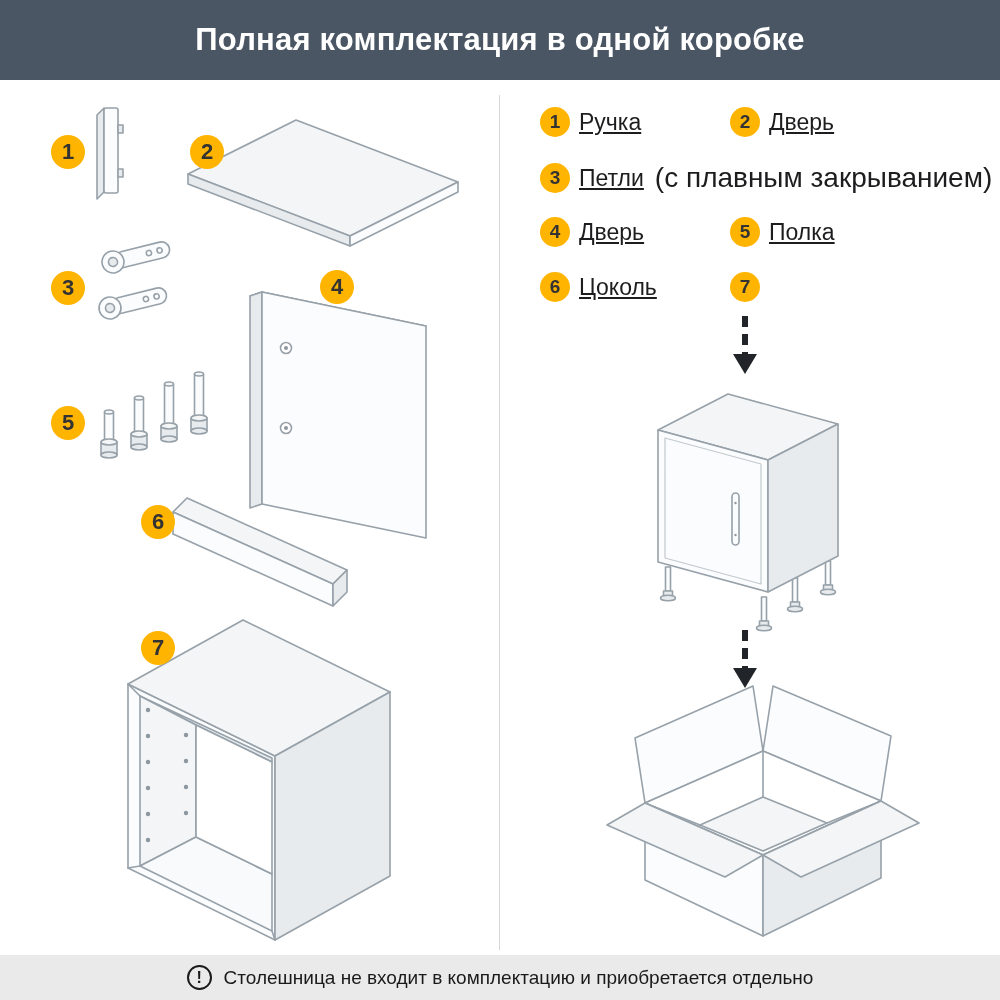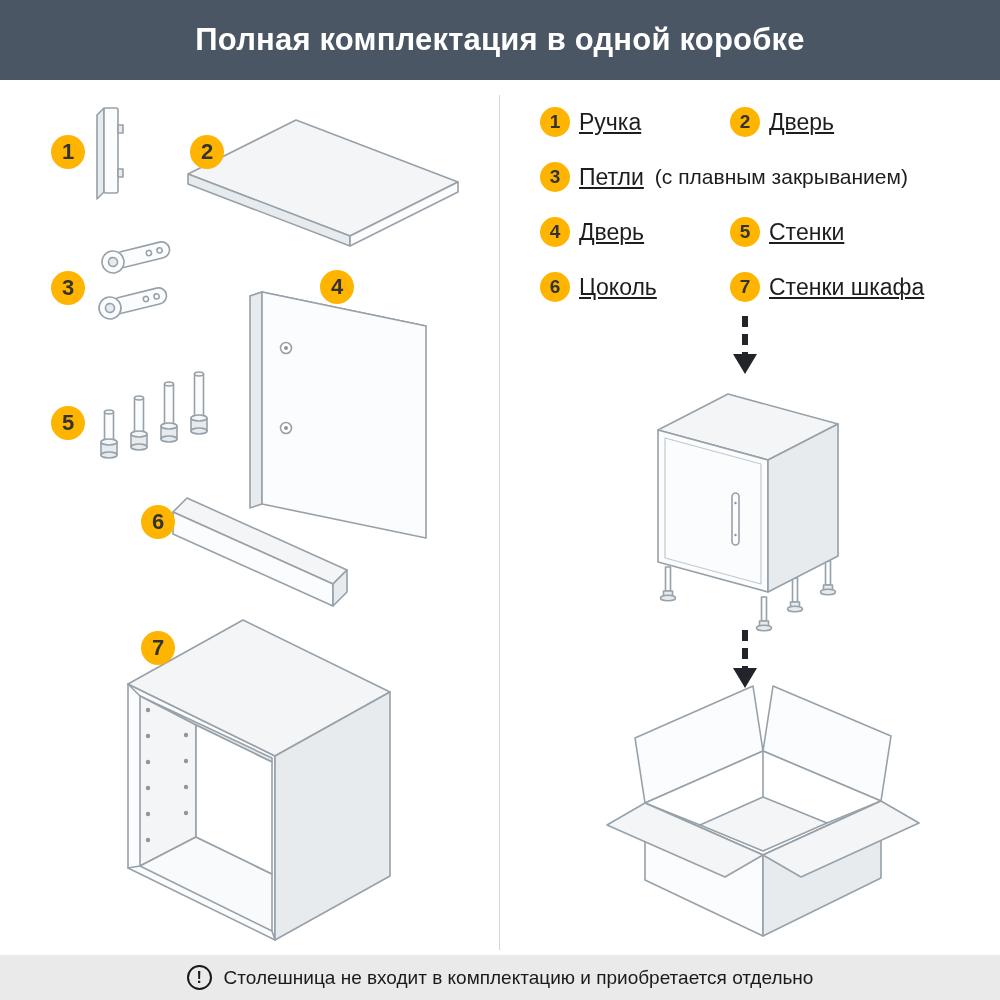--- a/index.html
+++ b/index.html
@@ -37,21 +37,21 @@
 
   
   .badge{position:absolute;width:34px;height:34px;border-radius:50%;background:var(--badge);
          color:var(--badge_text);font-size:22px;font-weight:bold;
          display:flex;align-items:center;justify-content:center;}
   .legend-item{position:absolute;display:flex;align-items:center;gap:9px;white-space:nowrap;}
   .legend-badge{width:30px;height:30px;border-radius:50%;background:var(--badge);
          color:var(--badge_text);font-size:19px;font-weight:bold;flex:0 0 30px;
          display:flex;align-items:center;justify-content:center;}
   .legend-label{font-size:23px;color:var(--text_dark);text-decoration:underline;}
-  .legend-note{font-size:21px;color:var(--text_dark);font-weight:normal;margin-left:2px;}
+  .legend-note{font-size:28px;color:var(--text_dark);font-weight:normal;margin-left:2px;}
 
   
   .footer{position:absolute;left:0;bottom:0;width:1000px;height:45px;background:var(--footer_bg);
           display:flex;align-items:center;justify-content:center;gap:12px;}
   .info-icon{width:25px;height:25px;border-radius:50%;border:2.5px solid #1a1a1a;color:#1a1a1a;
           font-weight:bold;font-size:16px;display:flex;align-items:center;justify-content:center;flex:0 0 25px;}
   .footer-text{font-size:19px;font-weight:normal;color:#1a1a1a;}
 </style>
 </head>
 <body>
@@ -191,29 +191,28 @@
       <div class="legend-badge">3</div>
       <span class="legend-label">Петли</span>
       <span class="legend-note">(с плавным закрыванием)</span>
     </div>
     <div class="legend-item" style="left:40px;top:137px">
       <div class="legend-badge">4</div>
       <span class="legend-label">Дверь</span>
     </div>
     <div class="legend-item" style="left:230px;top:137px">
       <div class="legend-badge">5</div>
-      <span class="legend-label">Стенки</span>
+      <span class="legend-label">Полка</span>
     </div>
     <div class="legend-item" style="left:40px;top:192px">
       <div class="legend-badge">6</div>
       <span class="legend-label">Цоколь</span>
     </div>
     <div class="legend-item" style="left:230px;top:192px">
       <div class="legend-badge">7</div>
-      <span class="legend-label">Стенки шкафа</span>
     </div>
 
     <svg width="36" height="70" viewBox="0 0 36 70" style="position:absolute;left:227px;top:232px;">
       <line class="arrow-line" x1="18" y1="4" x2="18" y2="44"></line>
       <polygon class="arrow-head" points="6,42 30,42 18,62"></polygon>
     </svg>
 
     <svg width="210" height="255" viewBox="0 0 210 255" style="position:absolute;left:140px;top:305px;">
       <g>
         <g transform="translate(28,182)">

